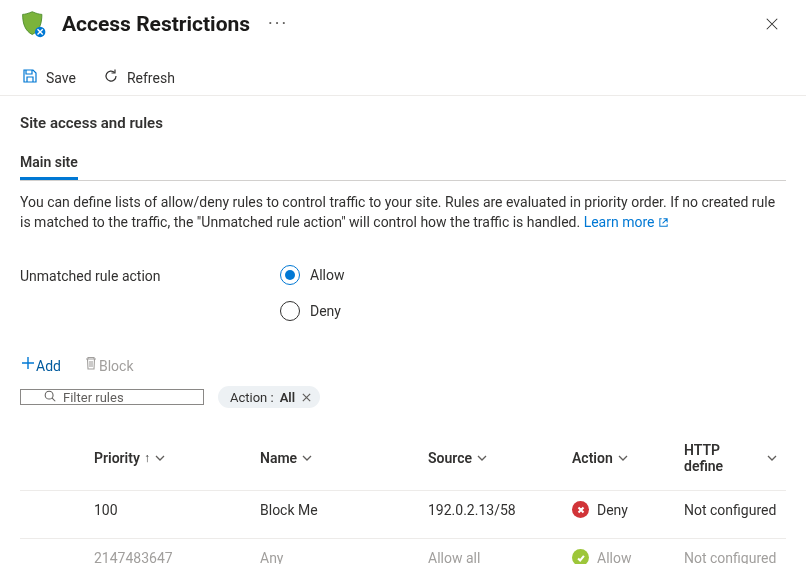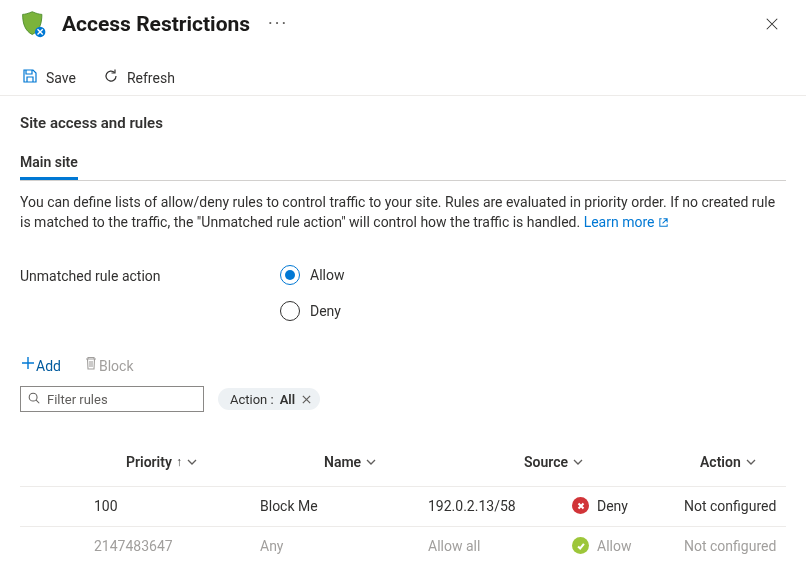--- a/index.html
+++ b/index.html
@@ -181,23 +181,23 @@
 
   
   .filter-row {
     display: flex;
     align-items: center;
     gap: 14px;
     margin-top: 12px;
   }
   .filter-box {
     display: flex; align-items: center;
-    width: 184px; height: 26px;
+    width: 184px; height: 16px;
     border: 1px solid #8a8886;
-    padding: 0 6px;
+    padding: 0 22px;
     color: var(--muted);
     font-size: 13px;
     gap:6px;
     cursor: text;
   }
   .filter-box svg { width:14px; height:14px; color: var(--muted); flex:0 0 14px; }
   .chip {
     display: inline-flex; align-items: center; gap: 6px;
     height: 22px;
     padding: 0 8px 0 12px;
@@ -218,33 +218,32 @@
     display: grid;
     grid-template-columns: 74px 166px 168px 144px 112px 1fr;
     align-items: center;
     padding-right: 8px;
   }
   .thead > div:first-child, .trow > div:first-child {  }
   .thead {
     font-weight: 600;
     border-bottom: 1px solid var(--line);
     padding-top: 4px;
-    padding-bottom: 8px;
-    gap: 32px;
+    padding-bottom: 16px;
   }
   .th {
     display: inline-flex; align-items: center; gap: 4px;
     cursor: pointer;
   }
   .sort-up { font-size: 12px; }
   .chev { display:inline-flex; }
   .chev svg { width:12px; height:12px; stroke: #605e5c; }
   .trow {
     padding-top: 10px;
-    padding-bottom: 12px;
+    padding-bottom: 20px;
     border-bottom: 1px solid var(--line);
   }
   .trow.muted { color: var(--disabled); }
   .status {
     display: inline-flex; align-items: center; gap: 8px;
   }
   .status-circle {
     width: 17px; height: 17px; border-radius: 50%;
     display: inline-flex; align-items:center; justify-content:center;
   }

